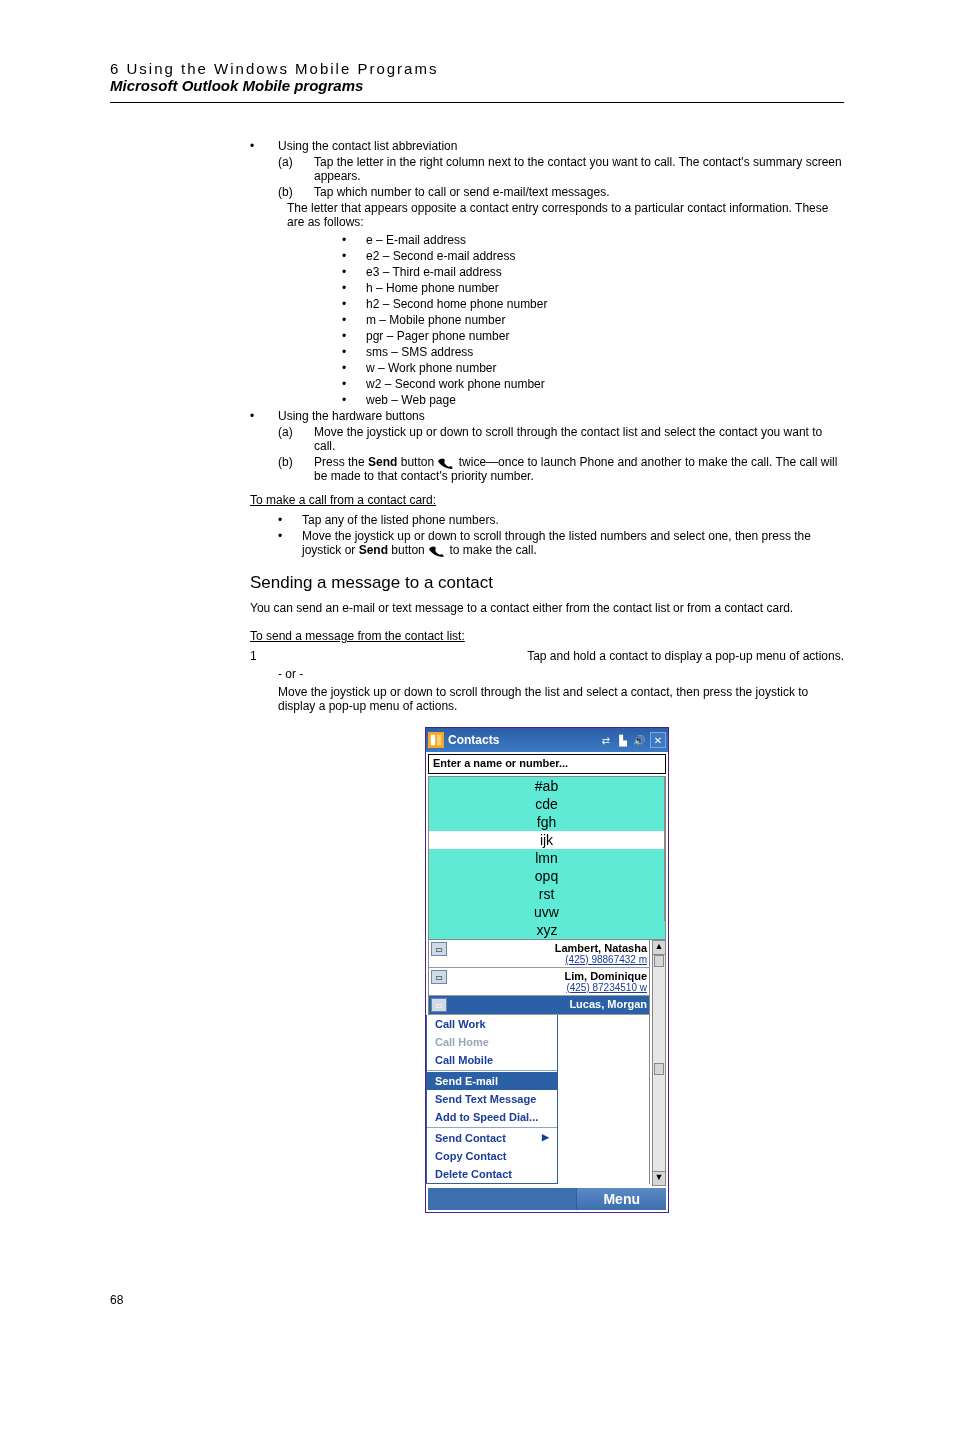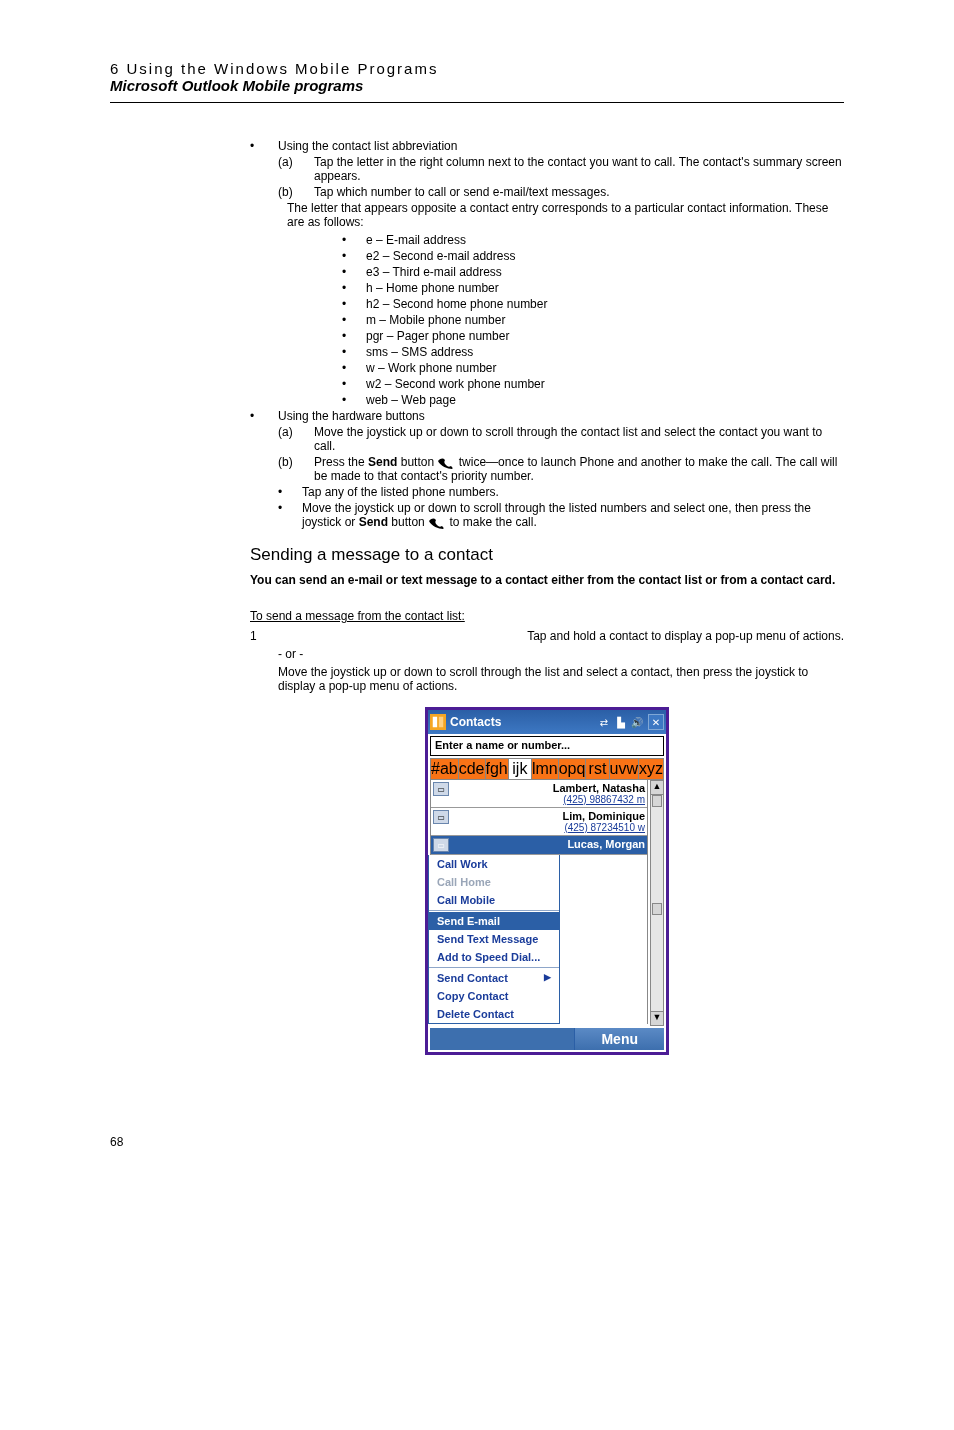--- a/index.html
+++ b/index.html
@@ -67,40 +67,40 @@
     margin-bottom: 2px;
   }
   .plain-bullet .bmark { width: 24px; }
   .plain-bullet .ptext { flex: 1; }
   .h3 {
     font-size: 17px;
     font-weight: normal;
     margin-top: 16px;
     margin-bottom: 8px;
   }
-  .para { margin-bottom: 22px; font-weight: bold; }
+  .para { margin-bottom: 14px; }
   .num-step {
     display: flex;
     margin-left: 0;
     margin-bottom: 2px;
   }
   .num-step .nmark { width: 28px; }
   .num-step .ntext { flex: 1; text-align: right; }
   .or-line { margin-left: 28px; margin-top: 4px; margin-bottom: 4px; }
   .after-step { margin-left: 28px; margin-bottom: 10px; }
   .phone-icon {
     display: inline-block;
     width: 18px; height: 12px;
     vertical-align: middle;
   }
   
   .screenshot {
     width: 244px;
     margin: 14px auto 0 auto;
-    border: 3px solid #4c1d95;
+    border: 1px solid #4c1d95;
     font-family: Tahoma, Arial, sans-serif;
     font-size: 11px;
   }
   .ss-titlebar {
     display: flex;
     align-items: center;
     background: linear-gradient(#2b5fa6, #3d78c3);
     color: #fff;
     height: 24px;
     padding: 0 2px;
@@ -128,22 +128,23 @@
     margin: 2px;
     padding: 2px 4px;
     height: 20px;
     background: #fff;
     font-weight: bold;
   }
   .ss-tabs {
     display: flex;
     border: 1px solid #888;
     margin: 0 2px;
-    font-size: 16px;
-    background: #f97316;
+    font-size: 14px;
+    background: #5eead4;
+    flex-direction: column;
   }
   .ss-tabs span {
     flex: 1;
     text-align: center;
     border-right: 1px solid #888;
     padding: 1px 0;
   }
   .ss-tabs span:last-child { border-right: none; }
   .ss-tabs span.on { background:#fff; }
   .ss-list {
@@ -310,20 +311,21 @@
     <div class="abmark">(b)</div>
     <div class="abtext">
       <span>Press the </span><b>Send</b><span> button </span>
       <svg class="phone-icon" viewBox="0 0 18 12">
           <path d="M1 4 C4 1 6 1 8 3 C7 5 7 6 9 8 C11 10 12 10 14 9 C16 11 16 11 15 12 C11 12 3 9 1 4 Z" fill="#000"></path>
         </svg>
       <span> twice—once to launch Phone and another to make the call. The call will be made to that contact's priority number.</span>
     </div>
   </div>
 
+  <div class="underlined">To make a call from a contact card:</div>
   <div class="plain-bullet">
     <div class="bmark">•</div>
     <div class="ptext">Tap any of the listed phone numbers.</div>
   </div>
   <div class="plain-bullet">
     <div class="bmark">•</div>
     <div class="ptext">
       <span>Move the joystick up or down to scroll through the listed numbers and select one, then press the joystick or </span><b>Send</b><span> button </span>
       <svg class="phone-icon" viewBox="0 0 18 12">
           <path d="M1 4 C4 1 6 1 8 3 C7 5 7 6 9 8 C11 10 12 10 14 9 C16 11 16 11 15 12 C11 12 3 9 1 4 Z" fill="#000"></path>

